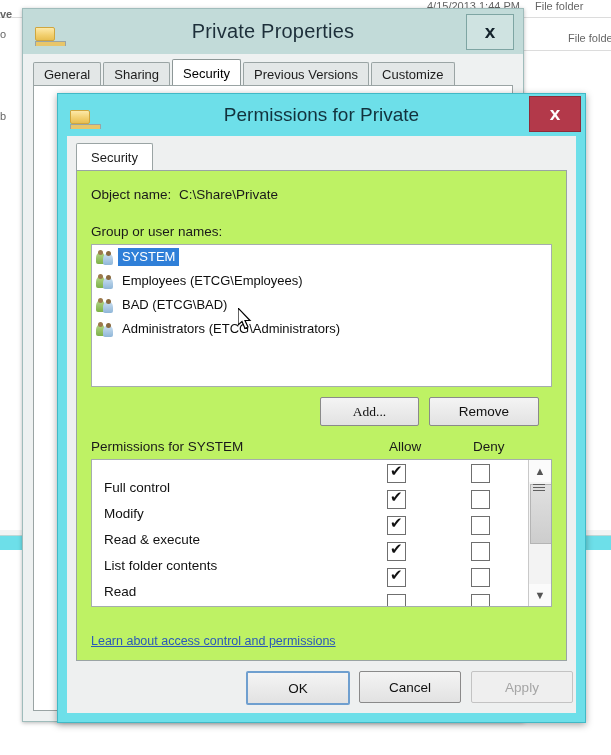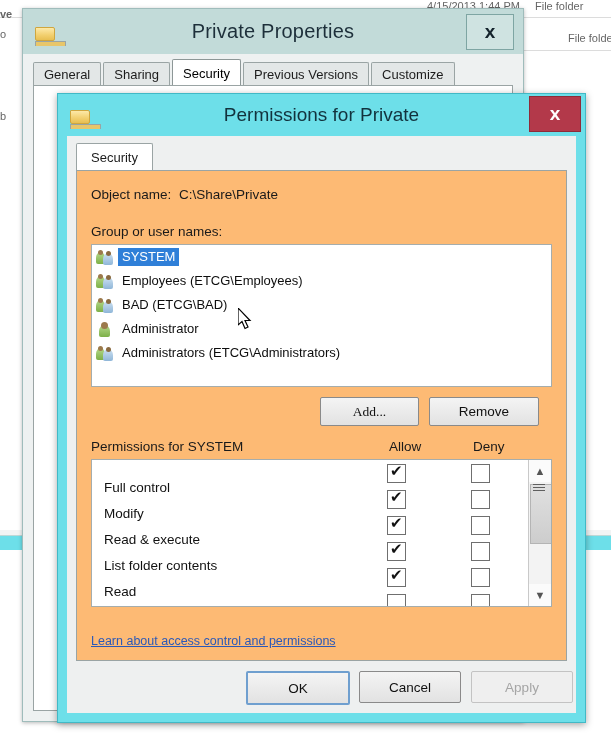--- a/index.html
+++ b/index.html
@@ -118,21 +118,21 @@
     position:absolute; left:9px; top:8px; height:27px; display:flex; align-items:flex-end;
   }
   .sec-tab {
     height:27px; padding:0 14px; background:#ffffff;
     border:1px solid #9aa4a4; border-bottom:none;
     font-size:13px; color:#1b1b1b; display:flex; align-items:center;
     border-radius:2px 2px 0 0;
   }
   .sec-panel {
     position:absolute; left:9px; top:34px; right:9px; bottom:52px;
-    background:#fdba74; border:1px solid #9aa4a4;
+    background:#bef264; border:1px solid #9aa4a4;
   }
 
   .obj-row { position:absolute; left:14px; top:16px; font-size:13.5px; color:#1a1a1a; }
   .obj-row .k { display:inline-block; width:88px; }
   .obj-row .v { }
 
   .sec-label { position:absolute; font-size:13.5px; color:#1a1a1a; }
 
   .userlist {
     position:absolute; left:14px; top:73px; right:14px; height:141px;
@@ -345,27 +345,20 @@
           <div class="user-row">
             <span class="icon-group">
                 <span class="p1"></span>
                 <span class="h1"></span>
                 <span class="p2"></span>
                 <span class="h2"></span>
               </span>
             <span class="name">BAD (ETCG\BAD)</span>
           </div>
           <div class="user-row">
-            <span class="icon-user">
-                <span class="p1"></span>
-                <span class="h1"></span>
-              </span>
-            <span class="name">Administrator</span>
-          </div>
-          <div class="user-row">
             <span class="icon-group">
                 <span class="p1"></span>
                 <span class="h1"></span>
                 <span class="p2"></span>
                 <span class="h2"></span>
               </span>
             <span class="name">Administrators (ETCG\Administrators)</span>
           </div>
         </div>
 

